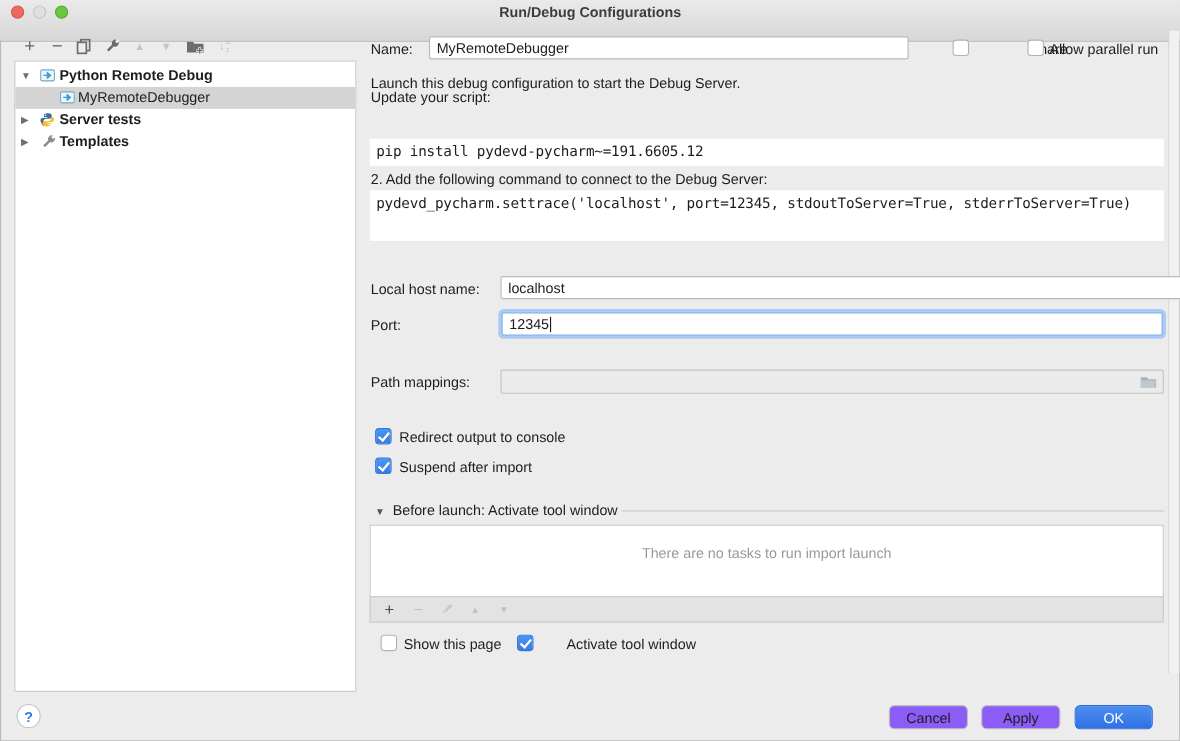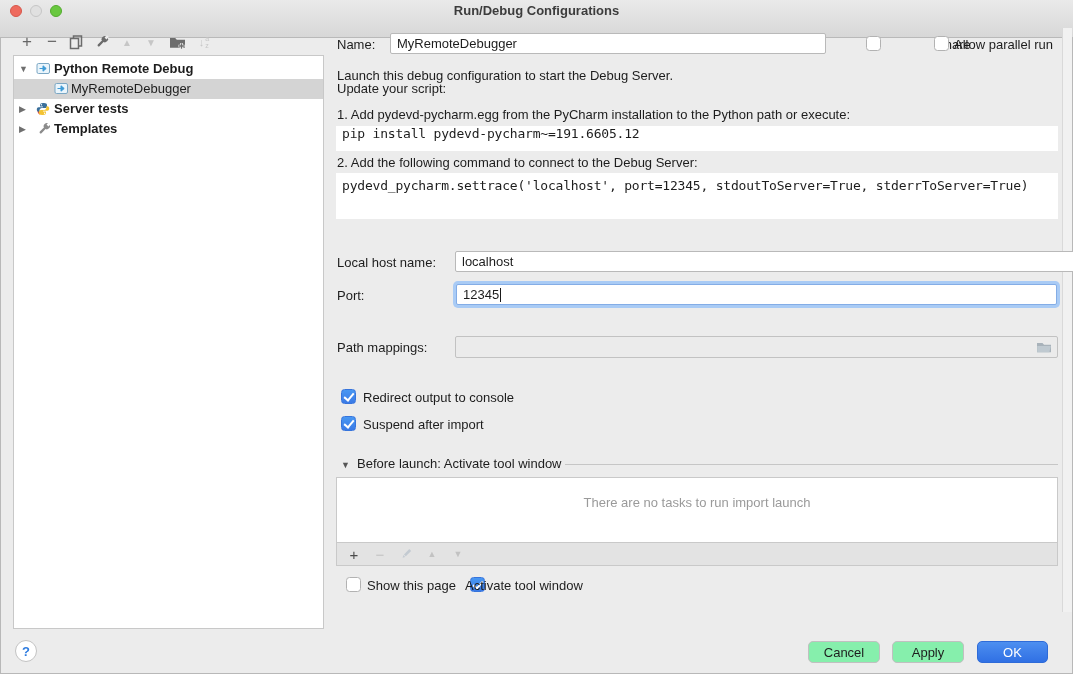--- a/index.html
+++ b/index.html
@@ -64,21 +64,21 @@
   .tasks-empty{margin-top:17px;color:#9a9a9a}
   .tasks-toolbar{position:absolute;left:336px;top:542px;width:722px;height:24px;background:#e3e3e3;
                border:1px solid #c9c9c9;box-sizing:border-box}
   .ttb{position:absolute;top:2px;width:18px;height:18px;display:flex;align-items:center;justify-content:center;color:#4a4a4a}
   .ttb.dis{color:#c2c2c2}
 
   
   .help-btn{position:absolute;left:15px;top:640px;width:22px;height:22px;border-radius:50%;background:#fff;
             border:1px solid #c3c3c3;box-sizing:border-box;display:flex;align-items:center;justify-content:center;
             color:#2e7ce0;font-weight:bold}
-  .btn{position:absolute;top:641px;height:22px;border-radius:5px;background:#86efac;border:1px solid #c0c0c0;
+  .btn{position:absolute;top:641px;height:22px;border-radius:5px;background:#8b5cf6;border:1px solid #c0c0c0;
        box-sizing:border-box;display:flex;align-items:center;justify-content:center}
   .btn.primary{background:linear-gradient(#4d8ff0,#3070e4);border-color:#2e6bd8;color:#fff}
 
   .wbody{fill:#6b6b6b}
   .wrench-tree .wbody{fill:#8c8c8c}
   .wrench-toolbar .notch{fill:#ececec}
   .wrench-tree .notch{fill:#ffffff}
   svg{display:block}
 </style>
 </head>
@@ -195,22 +195,21 @@
   </div>
   <span class="checkbox" style="left:866px;top:36px"></span>
   <span class="cb-label" style="left:936px;top:37px">Share</span>
   <span class="checkbox" style="left:934px;top:36px"></span>
   <span class="cb-label" style="left:954px;top:37px">Allow parallel run</span>
 
   <div class="desc-strip2"></div>
   <div class="desc-strip"></div>
   <span class="desc" style="top:68px">Launch this debug configuration to start the Debug Server.</span>
   <span class="desc" style="top:81px">Update your script:</span>
-  <span class="desc" style="top:107px">1. Add pydevd-pycharm.egg from the PyCharm installation to the Python path or execute:</span>
-  <div class="code-box" style="top:126px;height:25px;display:flex;padding-left:6px;box-sizing:border-box">
+  <div class="code-box" style="top:126px;height:25px;display:flex;align-items:center;padding-left:6px;box-sizing:border-box">
     <span class="code">pip install pydevd-pycharm~=191.6605.12</span>
   </div>
   <span class="desc" style="top:155px">2. Add the following command to connect to the Debug Server:</span>
   <div class="code-box" style="top:173px;height:46px;padding:4px 0 0 6px;box-sizing:border-box">
     <div class="code" style="line-height:17px">pydevd_pycharm.settrace('localhost', port=12345, stdoutToServer=True, stderrToServer=True)</div>
   </div>
 
   <span class="label" style="left:337px;top:255px">Local host name:</span>
   <div class="text-field" style="left:455px;top:251px;width:702px;height:21px">
     <span>localhost</span>
@@ -264,21 +263,21 @@
         <span>▲</span>
       </span>
     <span class="ttb dis" style="left:112px;font-size:9px">
         <span>▼</span>
       </span>
   </div>
 
   <span class="checkbox" style="left:346px;top:577px"></span>
   <span class="cb-label" style="left:367px;top:578px">Show this page</span>
   <span class="checkbox checked" style="left:470px;top:577px"></span>
-  <span class="cb-label" style="left:465px;top:578px">Activate tool window</span>
+  <span class="cb-label" style="left:515px;top:578px">Activate tool window</span>
 
   <div class="help-btn">
       <span>?</span>
     </div>
   <div class="btn" style="left:808px;width:72px">Cancel</div>
   <div class="btn" style="left:892px;width:72px">Apply</div>
   <div class="btn primary" style="left:977px;width:71px">OK</div>
 
 </div>
 

